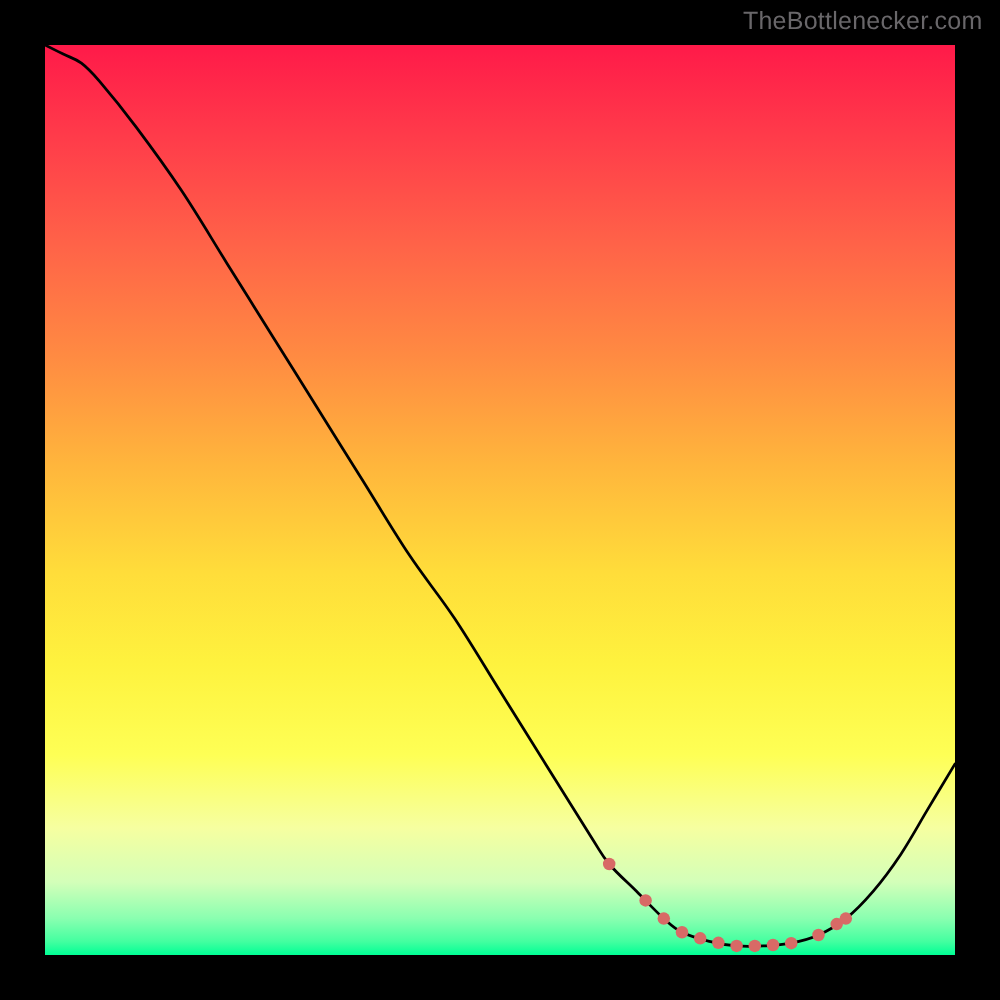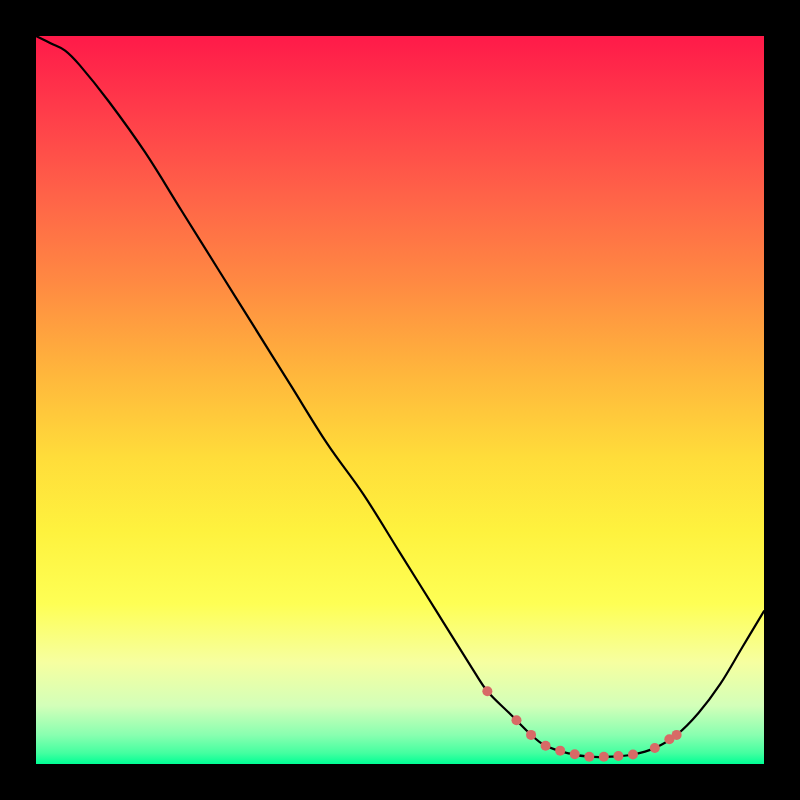--- a/index.html
+++ b/index.html
@@ -53,20 +53,21 @@
     font-weight: 400;
     color: #69676a;
     letter-spacing: 0.2px;
   }
 </style>
 </head>
 <body>
 
 <div class="container">
 
+  <div class="watermark">TheBottlenecker.com</div>
 
   <div class="plot-area">
     <svg class="curve-svg" viewBox="0 0 728 728" preserveAspectRatio="none">
       <path id="curve-path" fill="none" stroke="#000000" stroke-width="2.2" stroke-linecap="round" stroke-linejoin="round" d="M 0.00 0.00 C 2.62 1.31, 9.32 4.66, 14.56 7.28 C 19.80 9.90, 23.88 10.63, 29.12 14.56 C 34.36 18.49, 35.82 19.95, 43.68 29.12 C 51.54 38.29, 61.01 49.80, 72.80 65.52 C 84.59 81.24, 96.10 96.82, 109.20 116.48 C 122.30 136.14, 132.50 153.75, 145.60 174.72 C 158.70 195.69, 168.90 211.99, 182.00 232.96 C 195.10 253.93, 205.30 270.23, 218.40 291.20 C 231.50 312.17, 241.70 328.47, 254.80 349.44 C 267.90 370.41, 278.10 388.02, 291.20 407.68 C 304.30 427.34, 314.50 438.98, 327.60 458.64 C 340.70 478.30, 350.90 495.91, 364.00 516.88 C 377.10 537.85, 387.30 554.15, 400.40 575.12 C 413.50 596.09, 427.63 618.95, 436.80 633.36 C 445.97 647.77, 444.81 647.34, 451.36 655.20 C 457.91 663.06, 465.34 669.18, 473.20 677.04 C 481.06 684.90, 488.49 692.98, 495.04 698.88 C 501.59 704.78, 503.05 706.52, 509.60 709.80 C 516.15 713.08, 523.58 715.11, 531.44 717.08 C 539.30 719.05, 545.42 720.06, 553.28 720.72 C 561.14 721.38, 567.26 721.11, 575.12 720.72 C 582.98 720.33, 589.10 720.11, 596.96 718.54 C 604.82 716.96, 610.94 715.52, 618.80 711.98 C 626.66 708.45, 632.78 705.17, 640.64 698.88 C 648.50 692.59, 654.62 686.21, 662.48 677.04 C 670.34 667.87, 676.46 659.71, 684.32 647.92 C 692.18 636.13, 698.30 624.62, 706.16 611.52 C 714.02 598.42, 724.07 581.67, 728.00 575.12"></path>
       <g id="markers">
           <circle cx="451.36" cy="655.20" r="5" fill="#d86a66"></circle>
           <circle cx="480.48" cy="684.32" r="5" fill="#d86a66"></circle>
           <circle cx="495.04" cy="698.88" r="5" fill="#d86a66"></circle>
           <circle cx="509.60" cy="709.80" r="5" fill="#d86a66"></circle>
           <circle cx="524.16" cy="714.65" r="5" fill="#d86a66"></circle>

